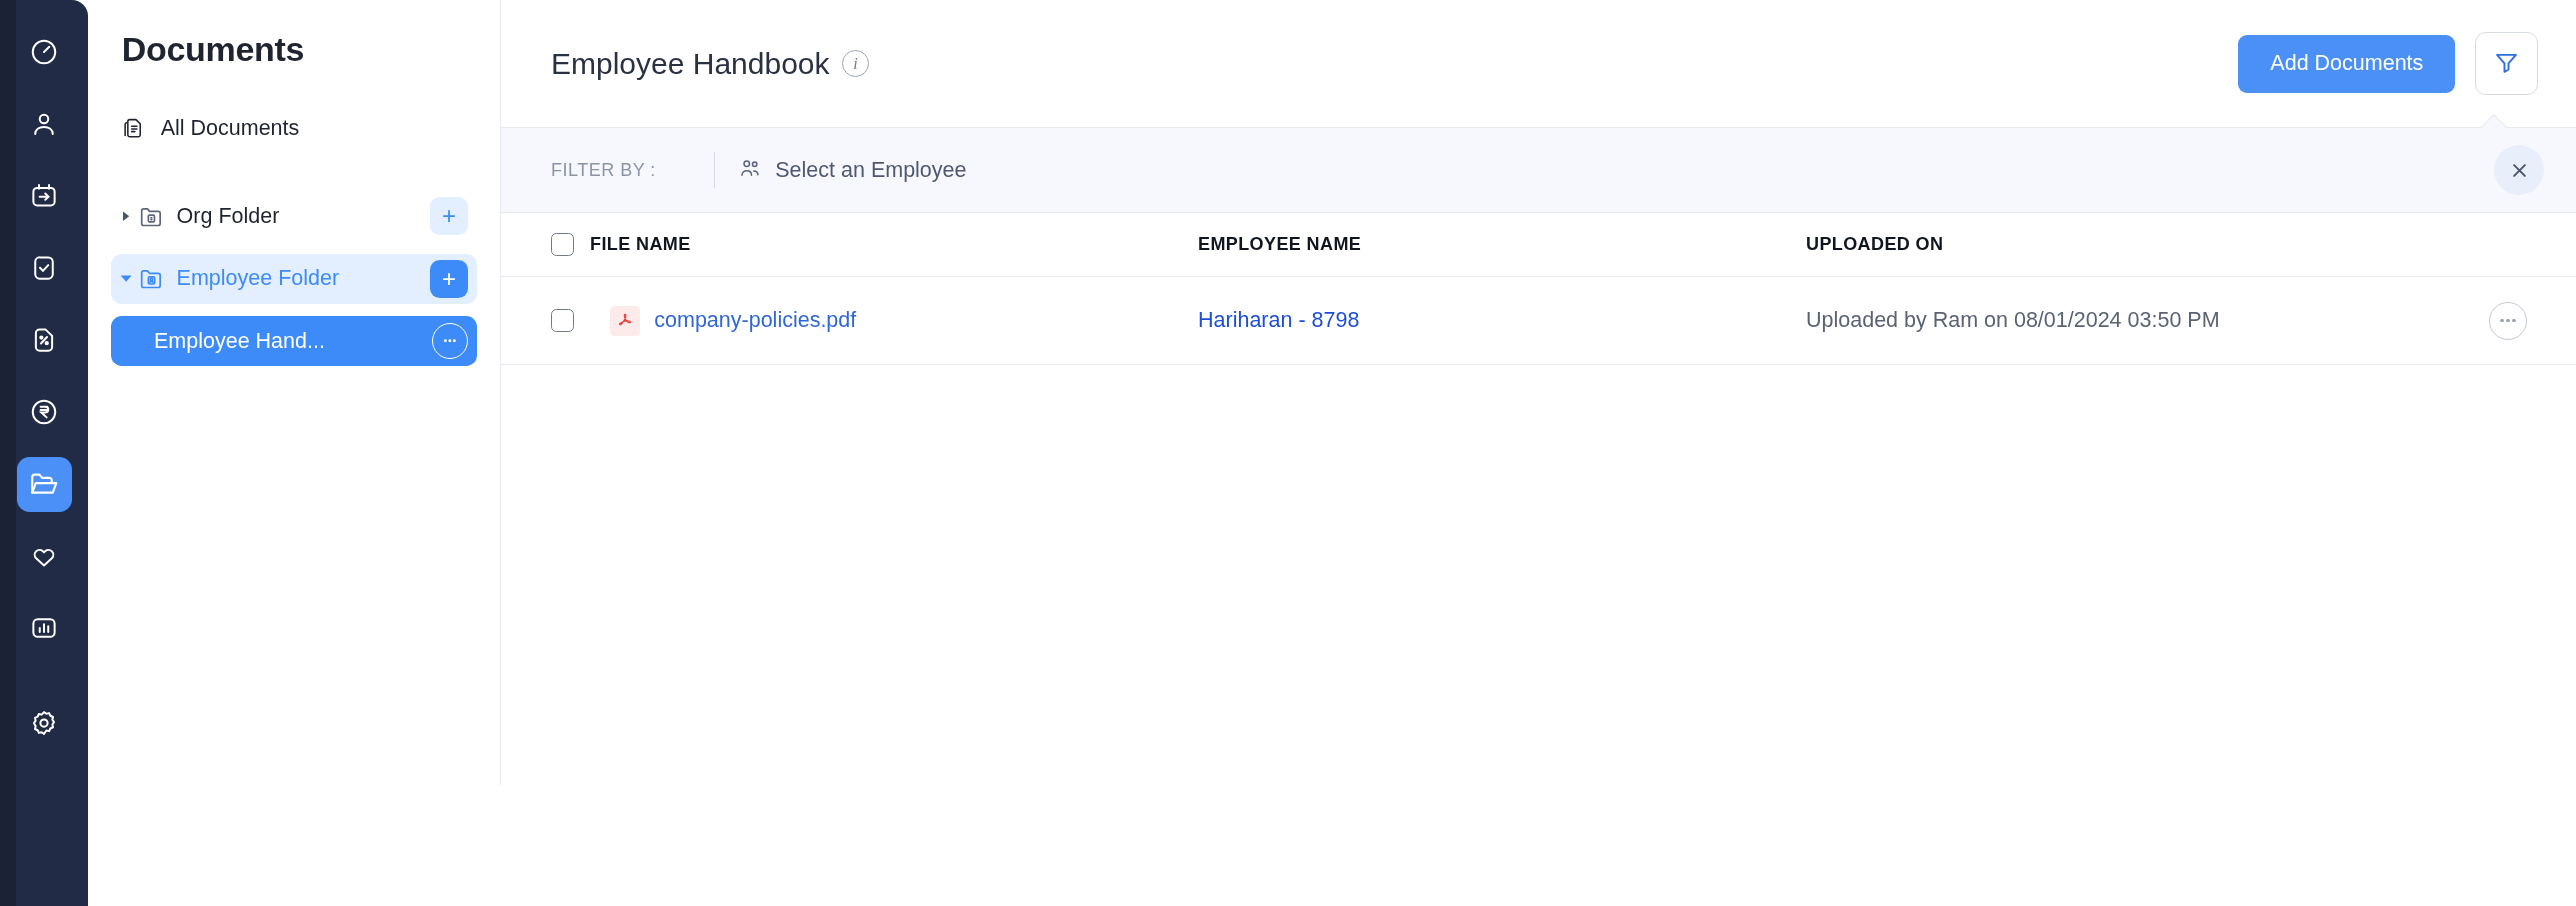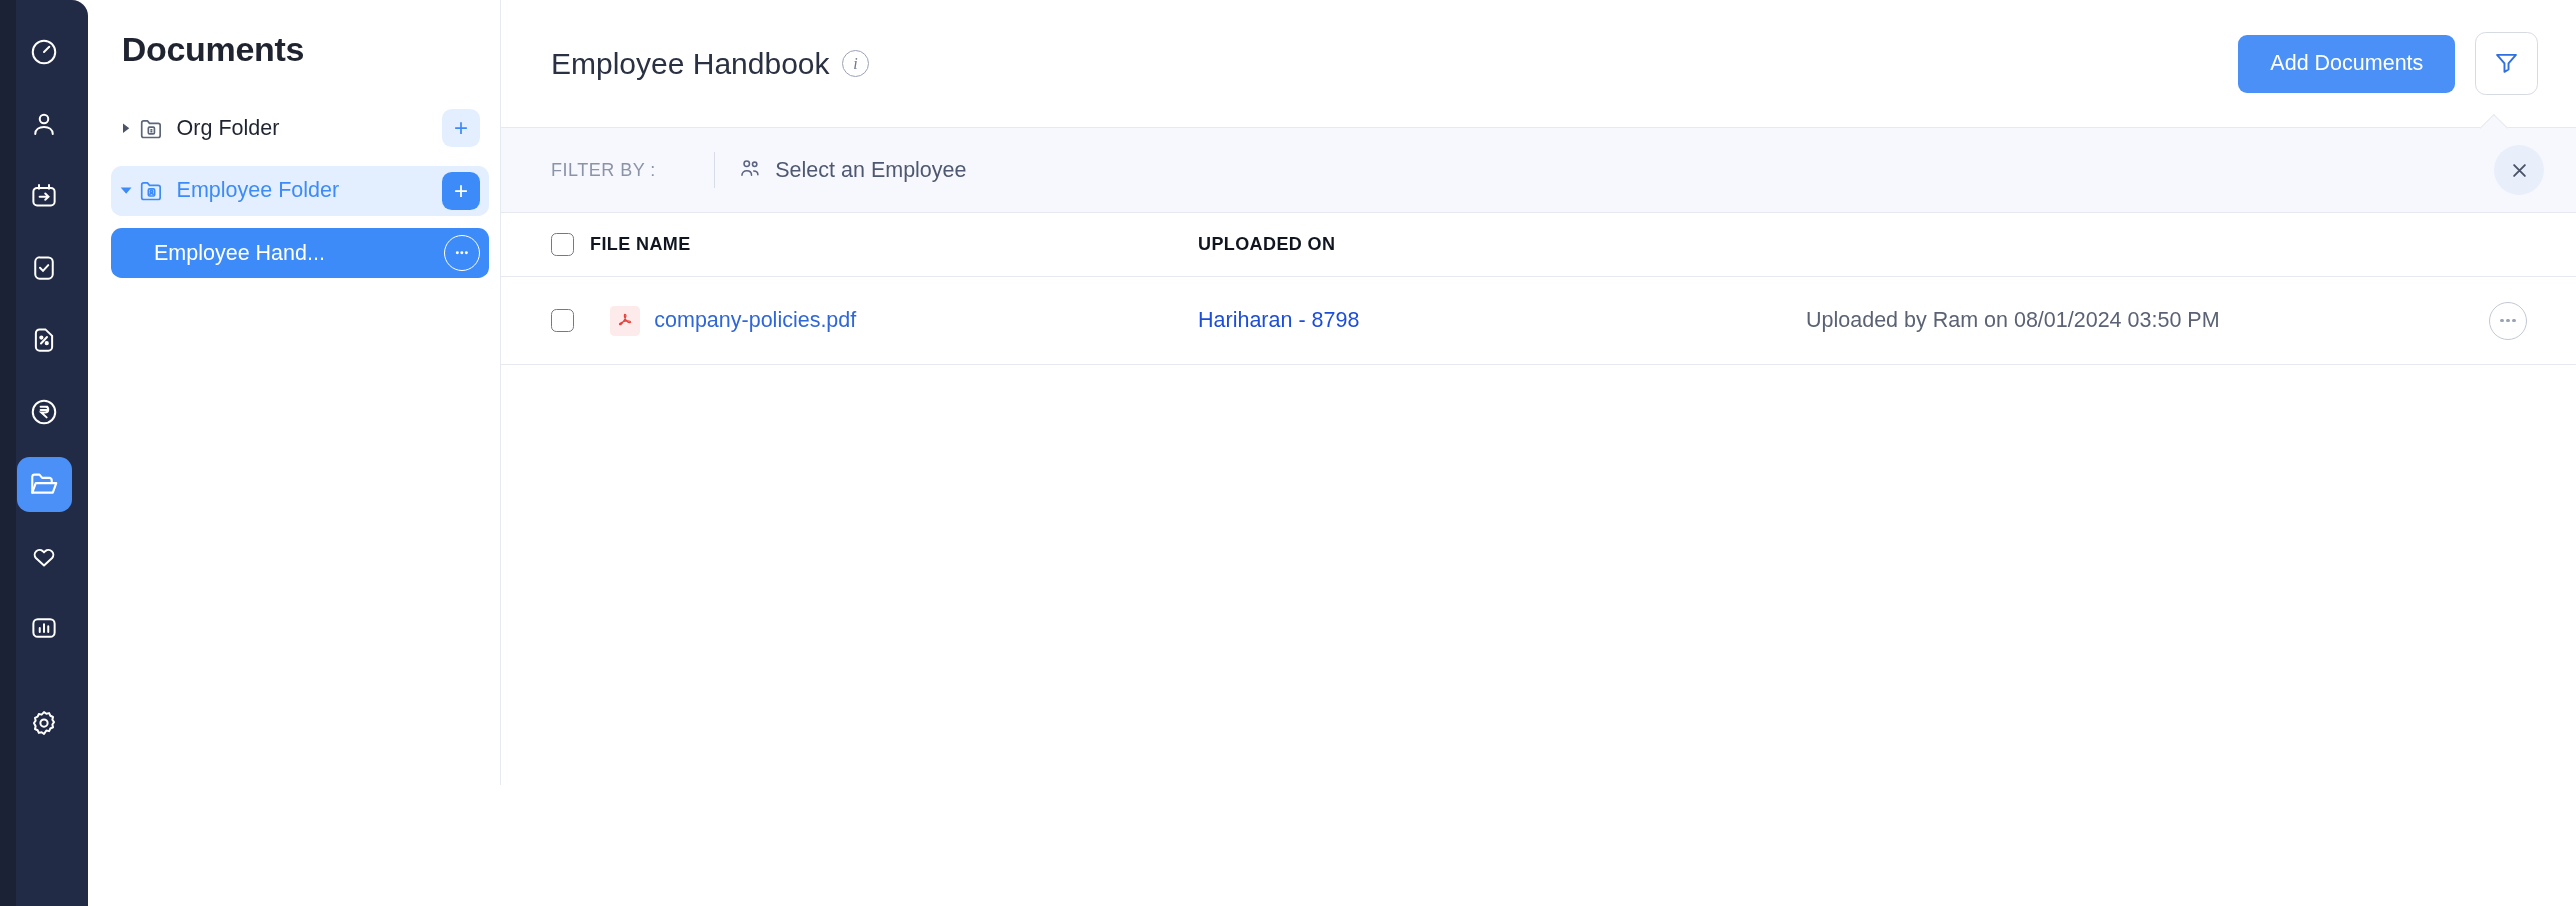--- a/index.html
+++ b/index.html
@@ -53,21 +53,21 @@
   .rail-btn.active { background: #4a90f7; }
   .rail-btn svg { display: block; }
 
   
   .docs-panel {
     width: 413px;
     flex: 0 0 413px;
     height: 785px;
     background: #ffffff;
     border-right: 0.9px solid #e6e9ef;
-    padding: 30px 11px 0 23px;
+    padding: 30px 23px 0 23px;
   }
   .docs-title {
     font-size: 34px;
     font-weight: bold;
     color: #1f2430;
     letter-spacing: -0.3px;
     padding-left: 10.7px;
     margin-bottom: 34px;
   }
   .tree-row {
@@ -399,20 +399,30 @@
           <circle cx="12" cy="12" r="2.9"></circle>
           <path d="M12 3.3l1.9 1.3 2.2-.5 1 2.1 2.1 1-.5 2.2 1.3 1.9-1.3 1.9.5 2.2-2.1 1-1 2.1-2.2-.5L12 20.7l-1.9-1.3-2.2.5-1-2.1-2.1-1 .5-2.2L4 12l1.3-1.9-.5-2.2 2.1-1 1-2.1 2.2.5z"></path>
         </svg>
       </div>
     </div>
   </nav>
 
   <aside class="docs-panel">
     <div class="docs-title">Documents</div>
 
+    <div class="tree-row all-docs">
+      <span class="ticon">
+        <svg width="25" height="25" viewBox="0 0 24 24" fill="none" stroke="#1f2430" stroke-width="1.5" stroke-linejoin="round" stroke-linecap="round">
+          <path d="M7.4 3.5h6l4.1 4v10.6a1.8 1.8 0 01-1.8 1.8H7.4a1.8 1.8 0 01-1.8-1.8V5.3a1.8 1.8 0 011.8-1.8z"></path>
+          <path d="M4.2 6.4A1.8 1.8 0 003 8v10.8"></path>
+          <path d="M9.3 9.8h5M9.3 12.4h5M9.3 15h3"></path>
+        </svg>
+      </span>
+      <span class="tlabel">All Documents</span>
+    </div>
 
     <div class="tree-row">
       <span class="caret">
         <svg width="12.5" height="12.5" viewBox="0 0 10 10">
             <path d="M2.4 1.2l5 3.8-5 3.8z" fill="#4b5468"></path>
           </svg>
       </span>
       <span class="ticon">
         <svg width="27" height="27" viewBox="0 0 24 24" fill="none" stroke="#5d6579" stroke-width="1.5" stroke-linejoin="round">
           <path d="M3.3 18.2V7a1.8 1.8 0 011.8-1.8h3.3l1.9 2.2h7.6A1.8 1.8 0 0119.7 9.2v9a1.8 1.8 0 01-1.8 1.8H5.1a1.8 1.8 0 01-1.8-1.8z"></path>
@@ -499,20 +509,21 @@
       </div>
     </div>
 
     <div class="table-wrap">
 
       <div class="thead">
         <div class="cb-cell">
           <div class="cbox"></div>
         </div>
         <div class="col-file th">FILE NAME</div>
+        <div class="col-emp th">EMPLOYEE NAME</div>
         <div class="col-upl th">UPLOADED ON</div>
         <div class="col-act"></div>
       </div>
 
       <div class="trow">
         <div class="cb-cell">
           <div class="cbox"></div>
         </div>
         <div class="col-file file-cell">
           <span class="pdf-ic">

